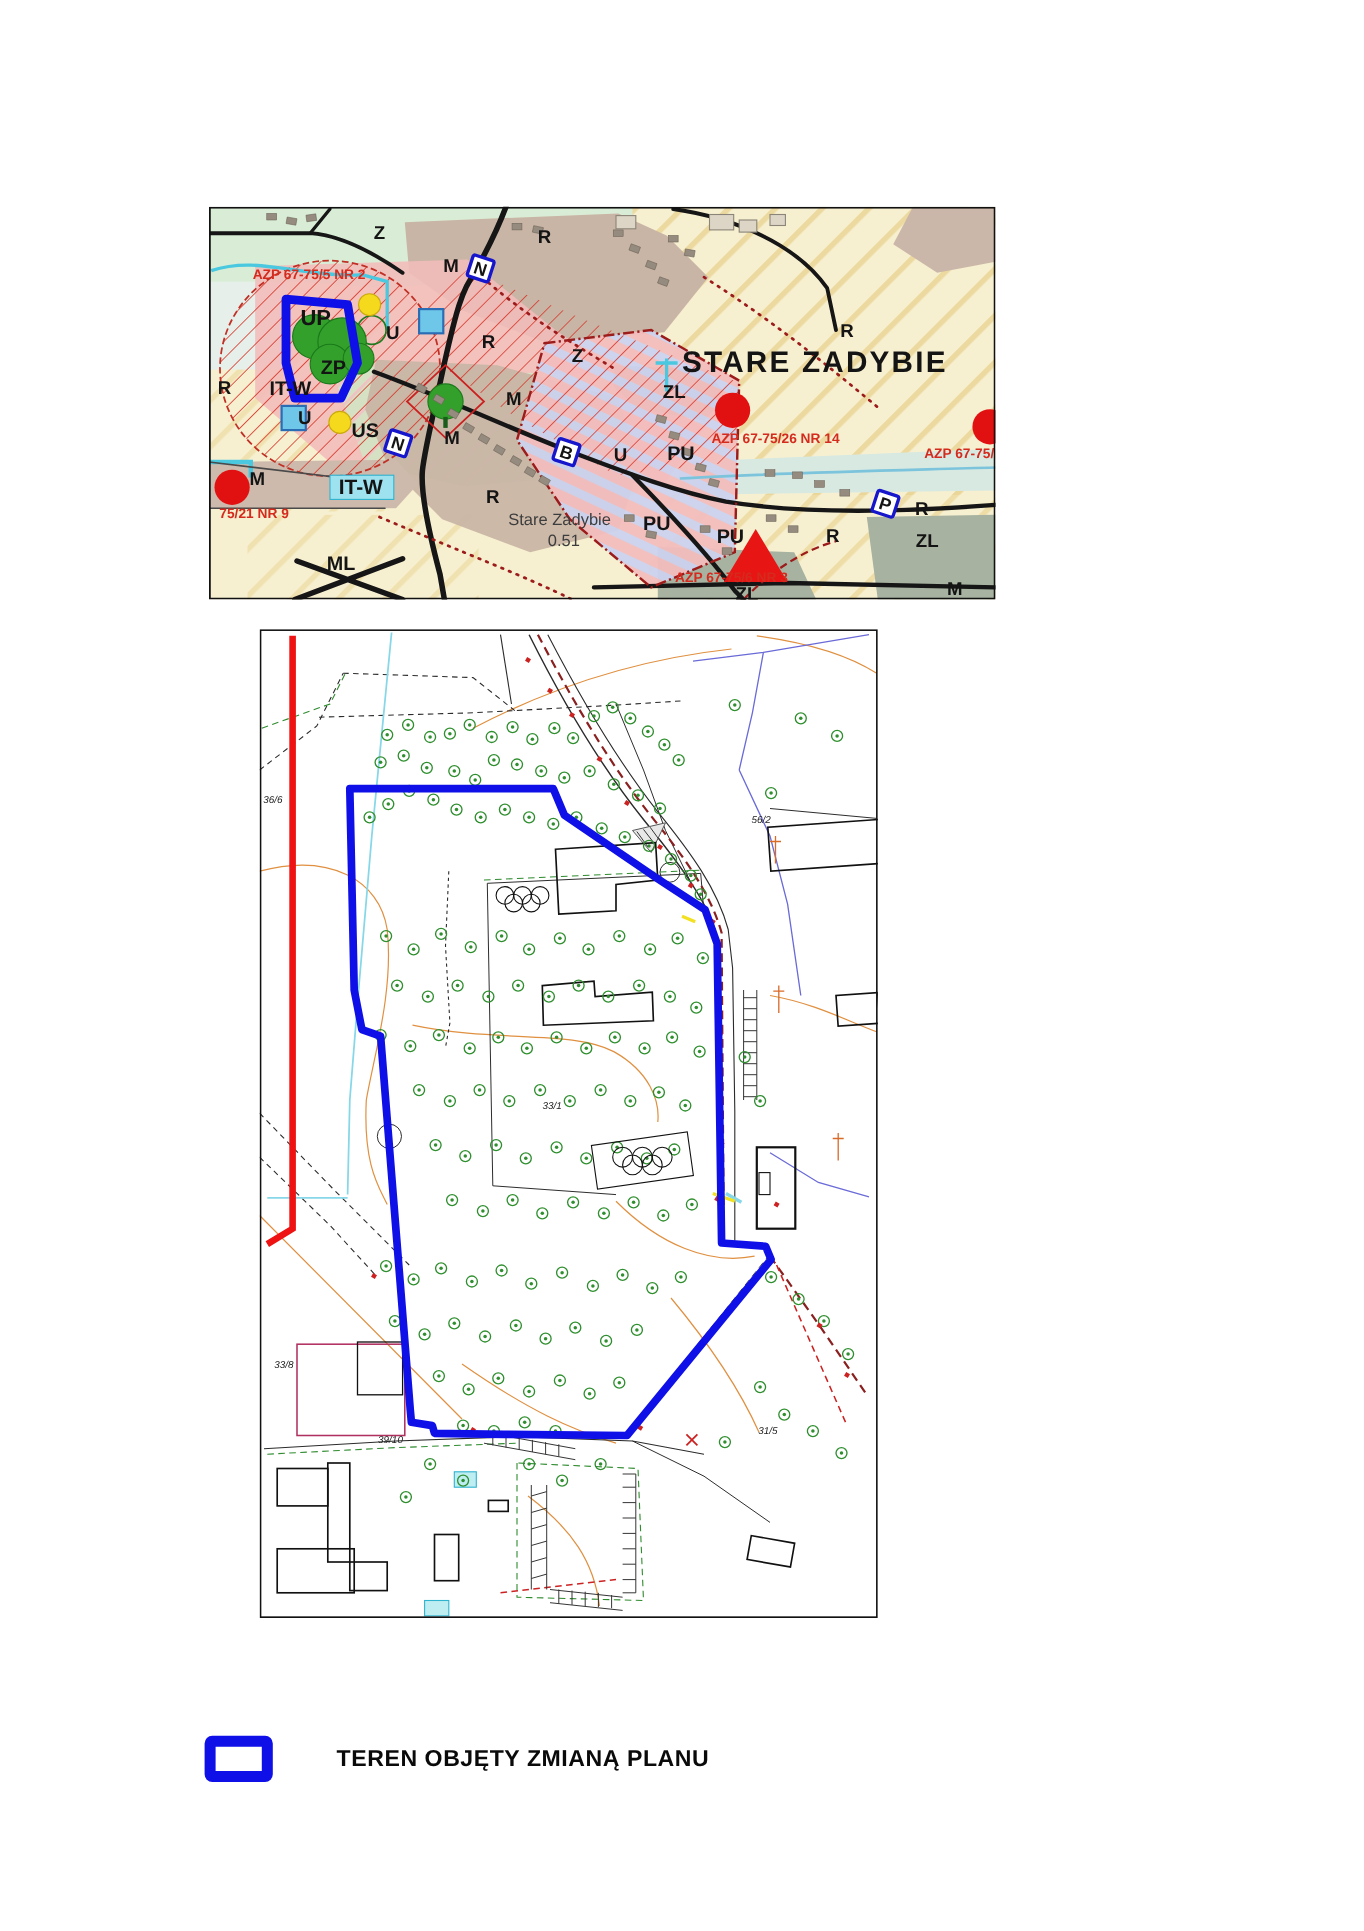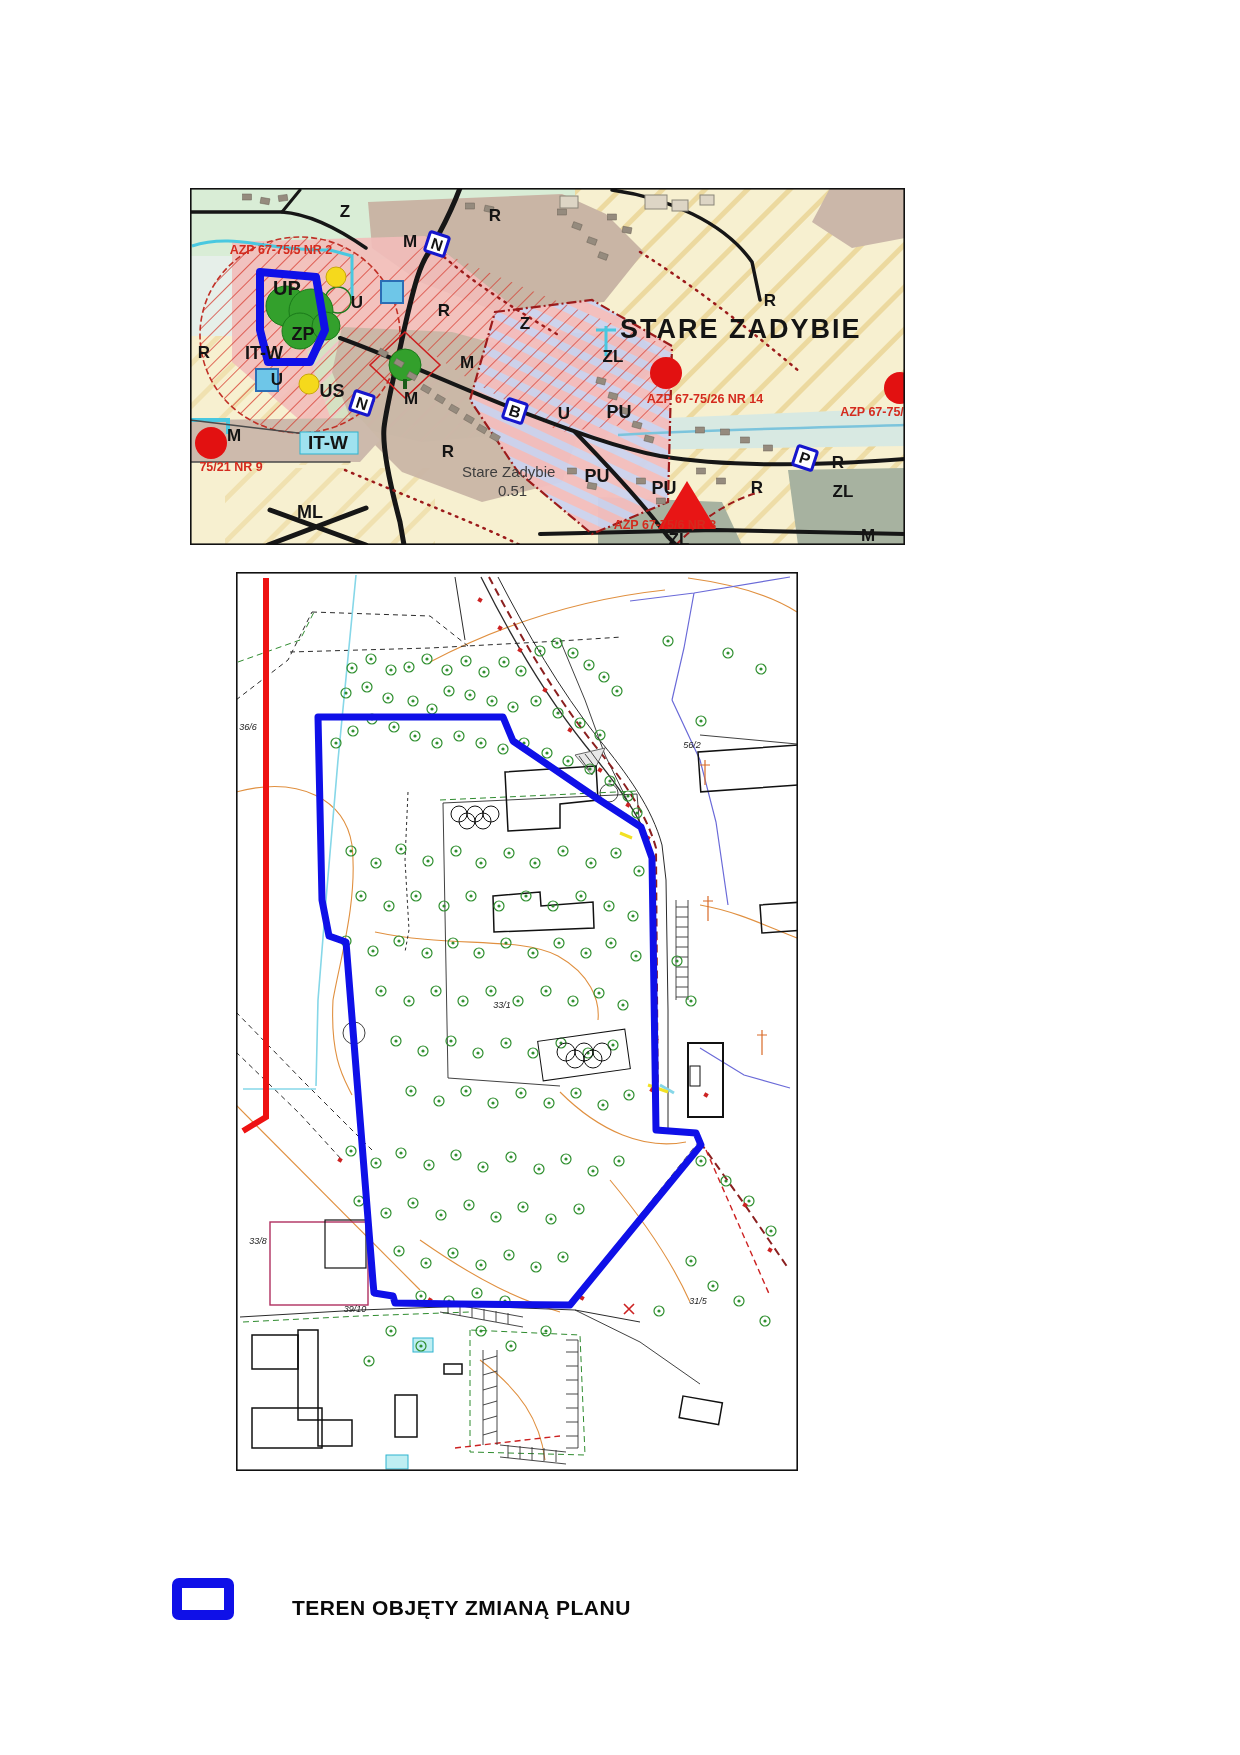--- a/index.html
+++ b/index.html
@@ -3,21 +3,21 @@
 <meta charset="utf-8">
 <style>
   html,body{margin:0;padding:0;background:#ffffff;}
   body{width:1240px;height:1755px;position:relative;font-family:"Liberation Sans",sans-serif;}
   .map-frame{position:absolute;}
   svg{display:block;overflow:hidden;}
   .zlabel{font-family:"Liberation Sans",sans-serif;font-weight:bold;fill:#141414;}
   .azplabel{font-family:"Liberation Sans",sans-serif;font-weight:bold;fill:#d42b1e;}
   .graylabel{font-family:"Liberation Sans",sans-serif;fill:#3d3d3d;}
   .parcel{font-family:"Liberation Sans",sans-serif;font-style:italic;fill:#222;}
-  #legend-row{position:absolute;left:172px;top:1578px;display:flex;align-items:flex-end;}
+  #legend-row{position:absolute;left:186px;top:1578px;display:flex;align-items:center;}
   #legend-swatch{width:42px;height:22px;border:10px solid #0f10e8;border-radius:7px;background:#fff;}
   #legend-label{margin-left:58px;font-size:21px;font-weight:bold;color:#0a0a0a;letter-spacing:.5px;white-space:nowrap;}
 </style>
 </head>
 <body>
 
 <div class="map-frame" style="left:190px;top:188px;width:715px;height:357px;">
 <svg id="topmap" width="715" height="357" viewBox="190 188 715 357">
   <defs>
     <pattern id="patTan" width="30" height="30" patternUnits="userSpaceOnUse" patternTransform="rotate(45)">

